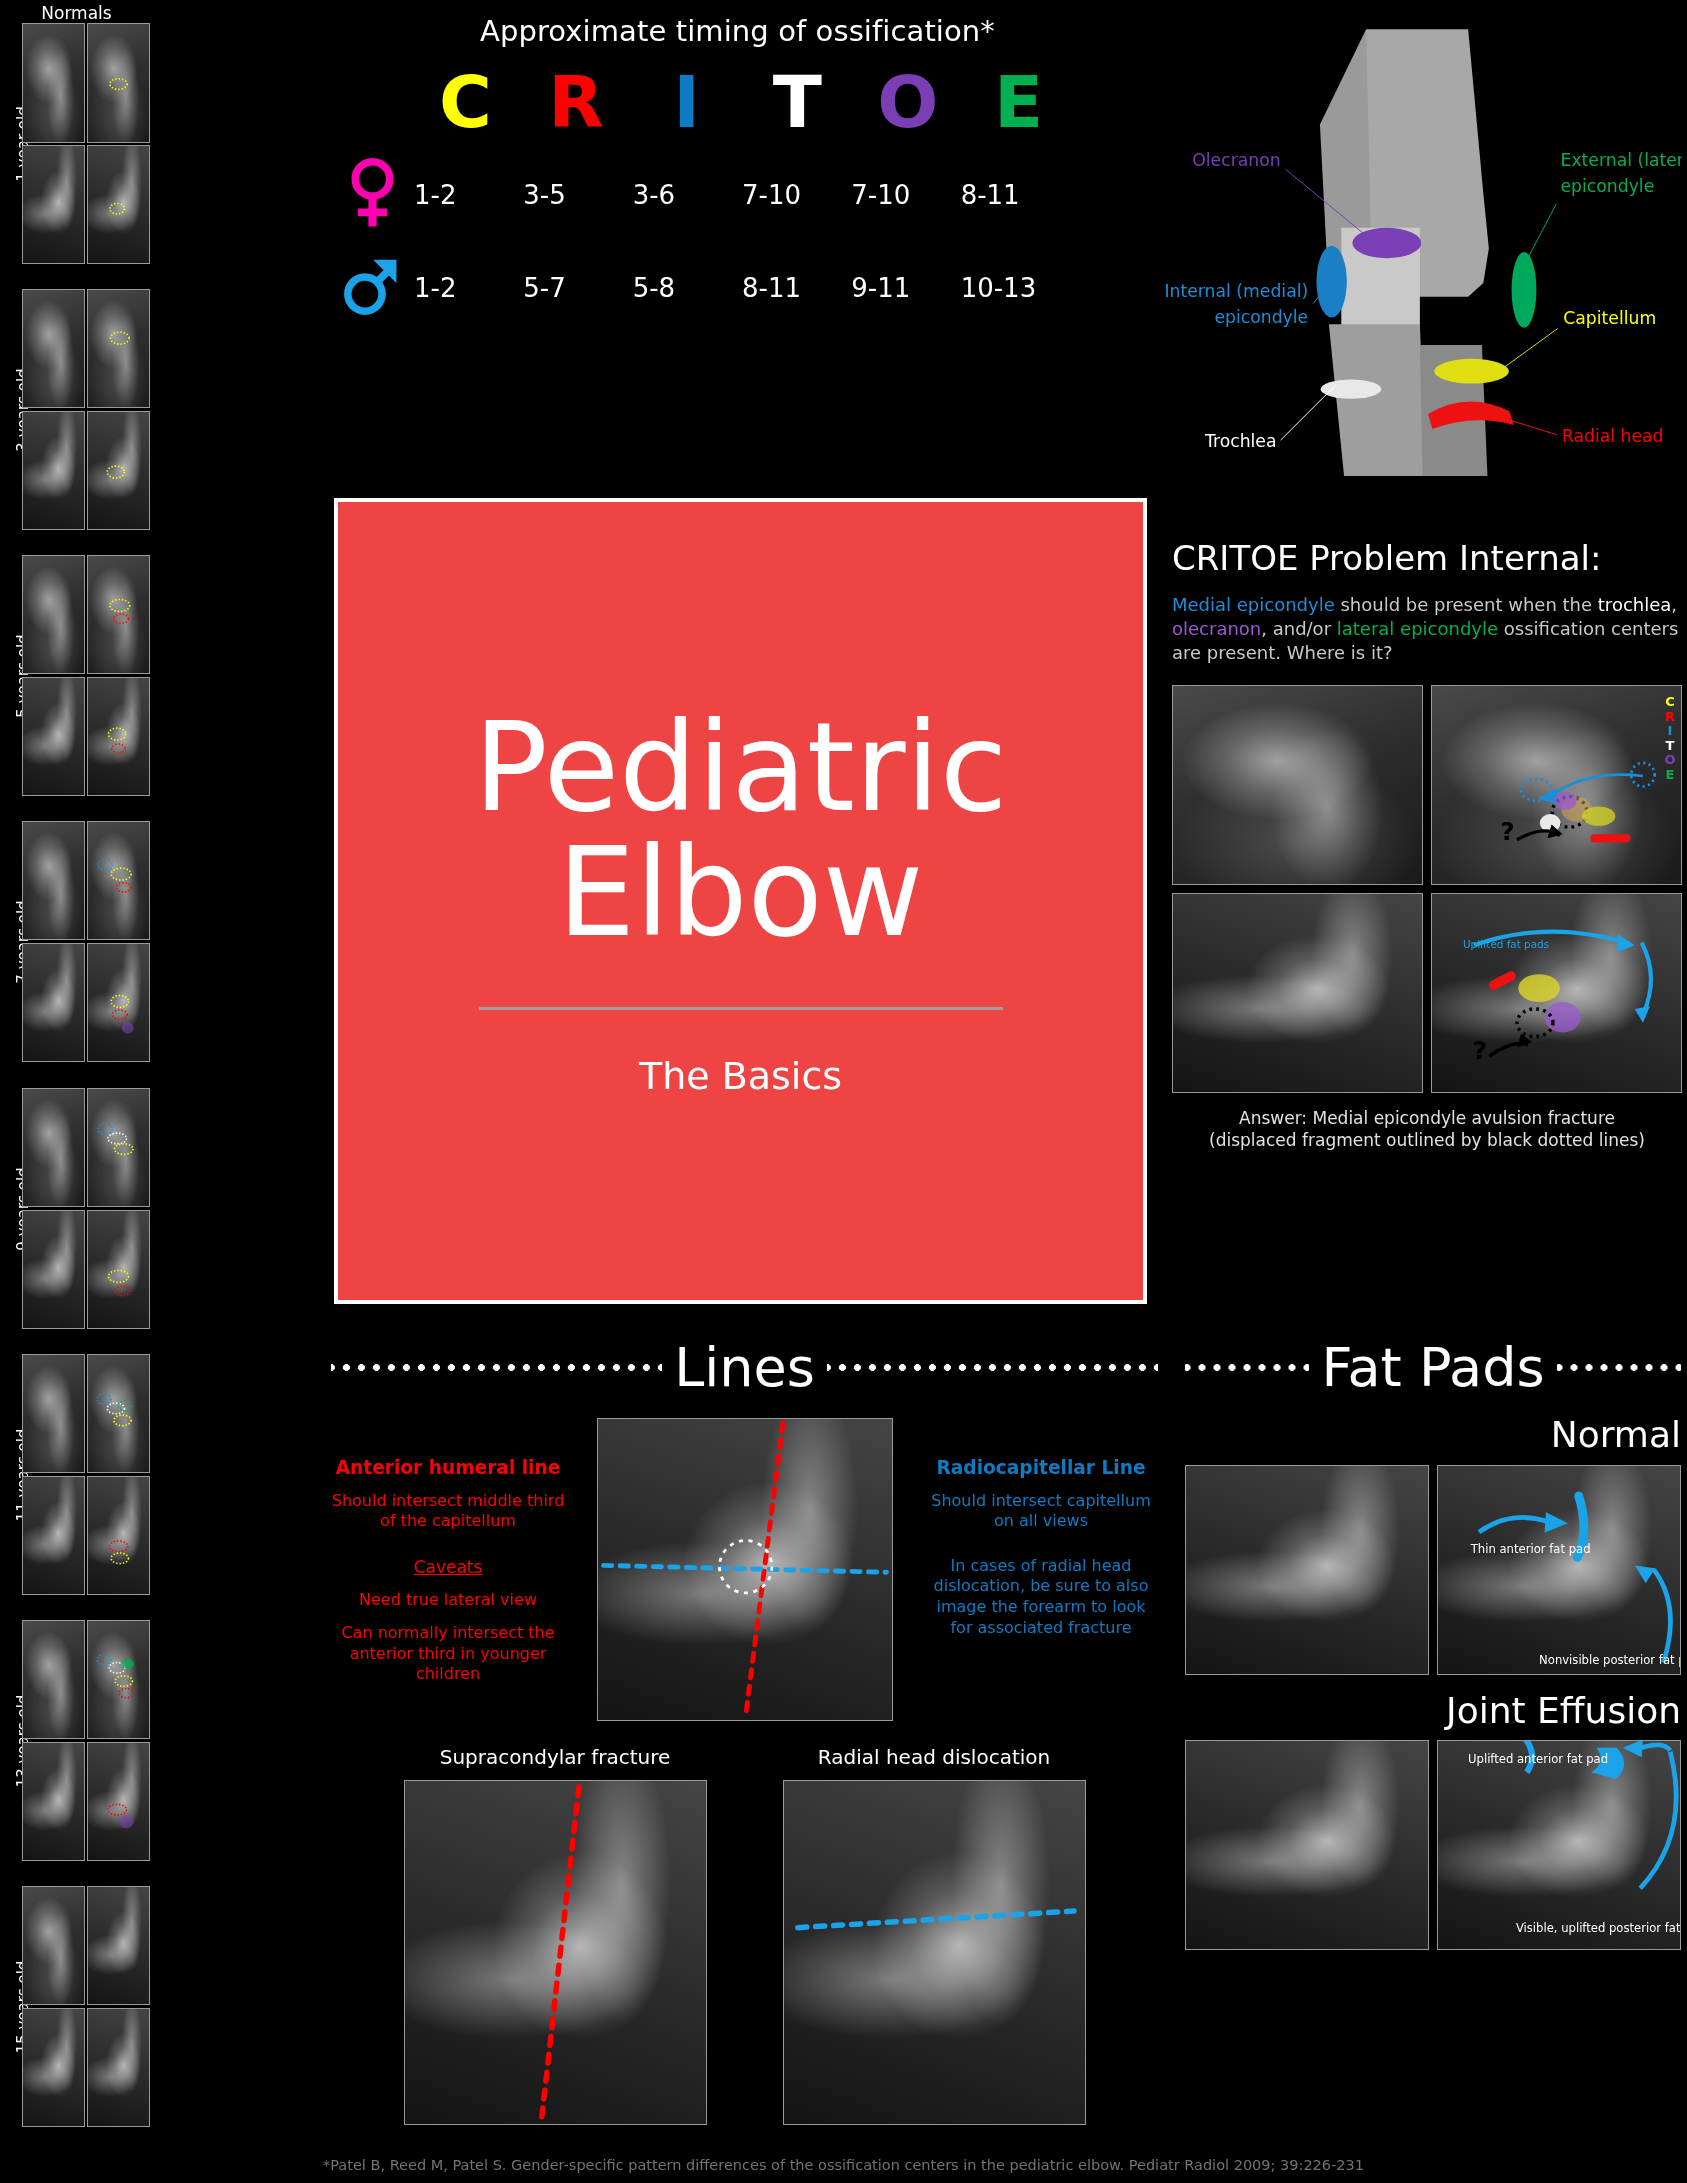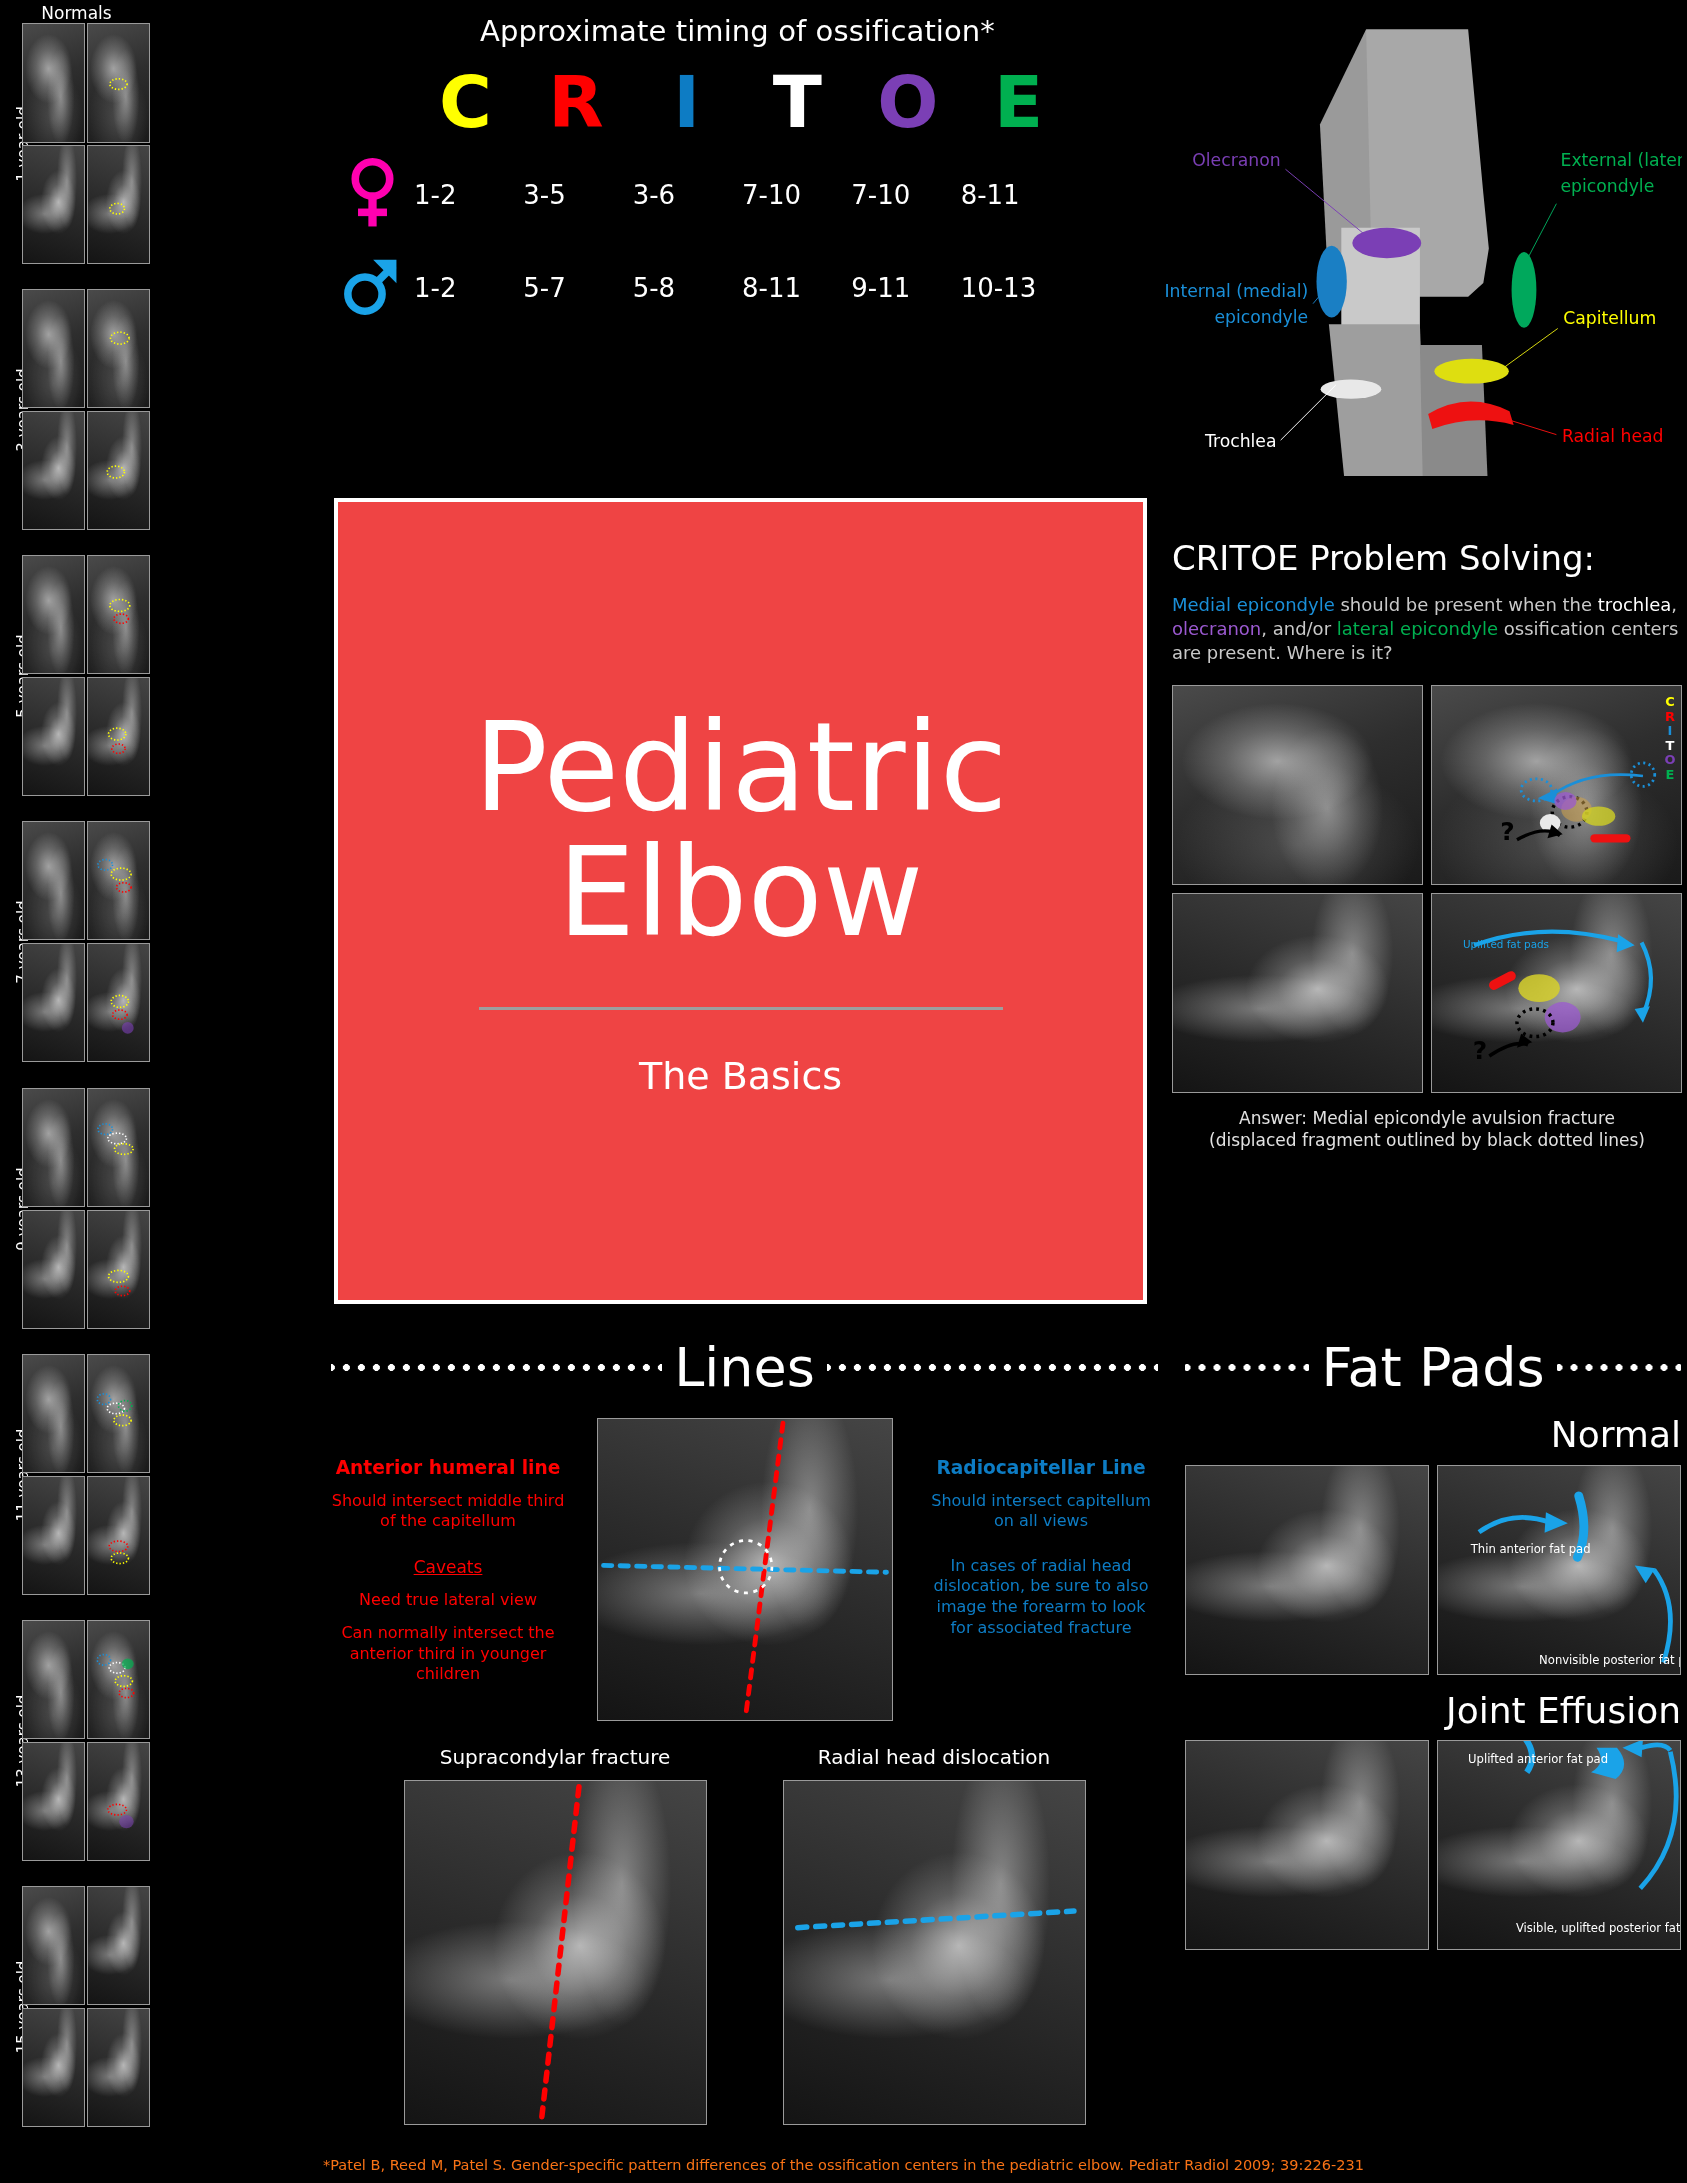--- a/index.html
+++ b/index.html
@@ -107,21 +107,21 @@
 
   
   .fatpads { position:absolute; left:1185px; top:1330px; width:496px; }
   .fp-label { text-align:right; font-size:36px; margin:15px 0 9.6px; }
   .fp-pair { display:grid; grid-template-columns:1fr 1fr; gap:8.3px; }
   .fp-pair .xr { height:210px; }
 
   
   .footer {
     position:absolute; left:0; bottom:9.6px; width:1687px; text-align:center;
-    font-size:14.5px; color:#f97316;
+    font-size:14.5px; color:#737373;
   }
   .mini-critoe { position:absolute; right:5.5px; top:9.6px; font-size:13px; font-weight:bold; line-height:1.12; text-align:center; }
 </style>
 </head>
 <body>
 
 <div class="poster">
 
   <div class="normals">
     <div class="normals-title">Normals</div>
@@ -344,21 +344,21 @@
   </div>
 
   <div class="titlecard">
     <div class="t1">Pediatric</div>
     <div class="t1">Elbow</div>
     <div class="rule"></div>
     <div class="t2">The Basics</div>
   </div>
 
   <div class="ps">
-    <h2>CRITOE Problem Solving:</h2>
+    <h2>CRITOE Problem Internal:</h2>
     <div class="body">
       <span style="color:#1a8fd8">Medial epicondyle</span><span> should be present when the </span><span style="color:#fff">trochlea</span><span>, </span><span style="color:#9b59d0">olecranon</span><span>, and/or </span><span style="color:#00b050">lateral epicondyle</span><span> ossification centers are present. Where is it?</span>
     </div>
 
     <div class="imgs">
       <div class="xr"></div>
       <div class="xr">
         <div class="mini-critoe">
           <div style="color:#ffff00">C</div>
           <div style="color:#ff0000">R</div>

